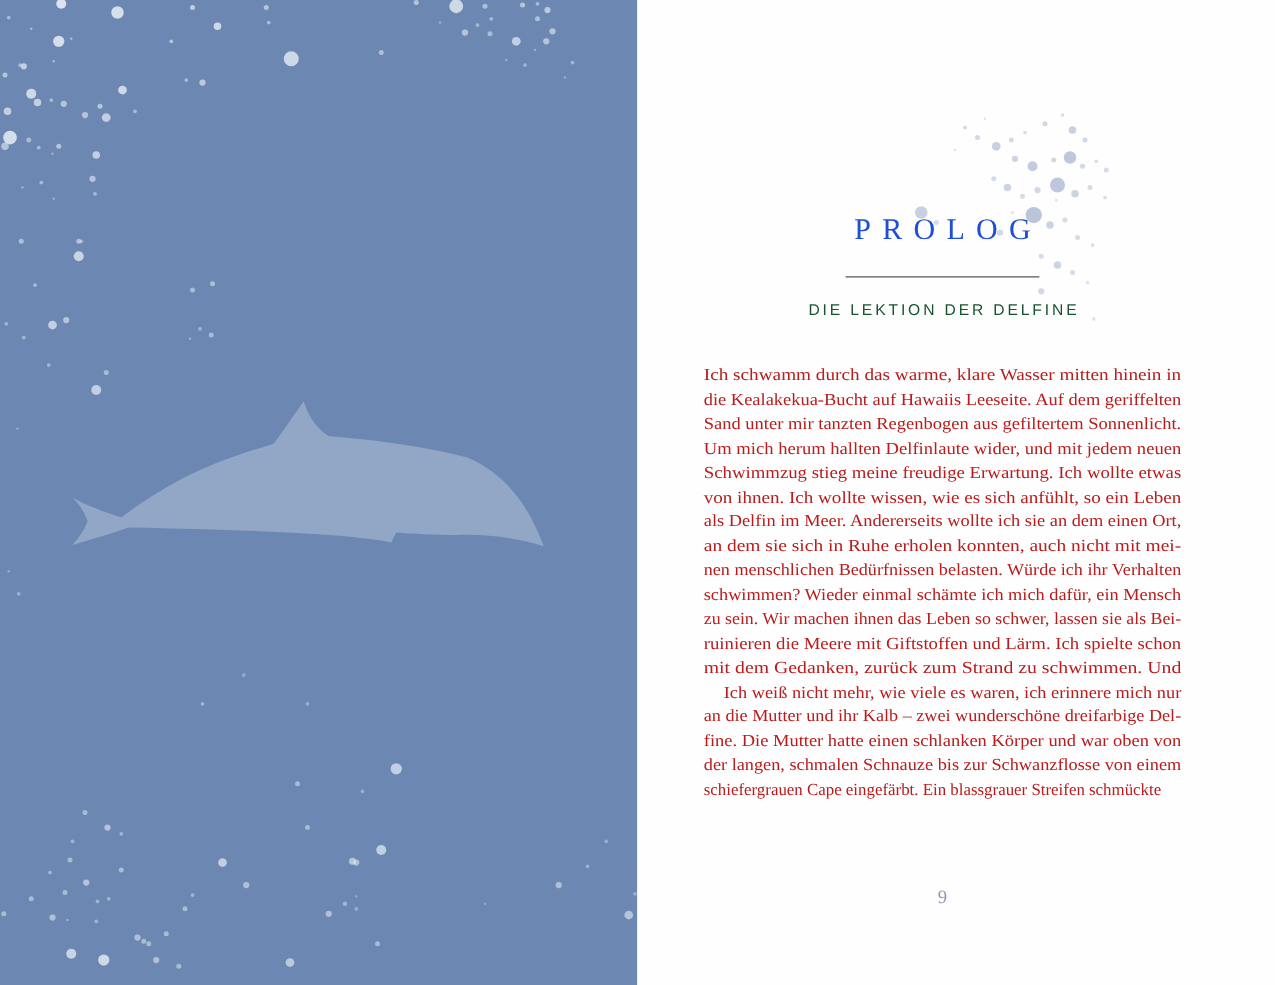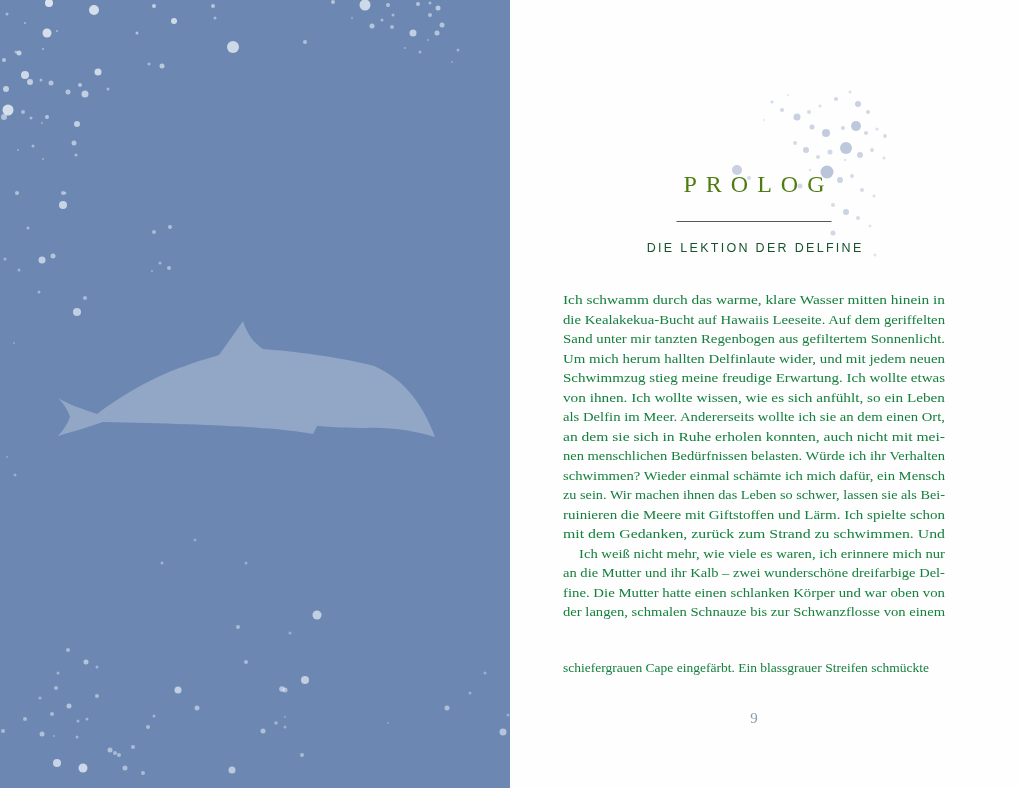--- a/index.html
+++ b/index.html
@@ -20,38 +20,38 @@
   }
   .splatter-svg { position: absolute; left: 0; top: 0; }
 
   .content { position: absolute; left: 53px; top: 0; width: 382px; height: 788px; }
 
   .chapter-title {
     position: absolute; top: 171px; left: 0; width: 100%;
     margin: 0; text-align: center;
     font-family: "Liberation Serif", "DejaVu Serif", serif;
     font-weight: 400; font-size: 24px; letter-spacing: 9px; padding-left: 9px;
-    box-sizing: border-box; color: #4d7c0f;
+    box-sizing: border-box; color: #1d4ed8;
   }
   .title-divider {
     position: absolute; top: 221px; left: 50%; transform: translateX(-50%);
     width: 155px; height: 1px; background: #56575b;
   }
   .chapter-subtitle {
     position: absolute; top: 241px; left: 0; width: 100%;
     margin: 0; text-align: center;
     font-family: "Liberation Sans", "DejaVu Sans", sans-serif;
     font-weight: 400; font-size: 12.5px; letter-spacing: 2.3px; padding-left: 2.3px;
     box-sizing: border-box; color: #14532d;
   }
 
   .body-text {
     position: absolute; top: 290px; left: 0; width: 382px;
     font-family: "Liberation Serif", "DejaVu Serif", serif;
-    font-size: 13.5px; color: #15803d;
+    font-size: 13.5px; color: #b91c1c;
   }
   .bodyline { height: 19.5px; line-height: 19.5px; white-space: nowrap; }
   .bodyline span { display: inline-block; transform-origin: 0 50%; white-space: pre; }
   .bodyline.indent { padding-left: 16px; }
 
   .page-number {
     position: absolute; top: 710px; left: 0; width: 100%;
     text-align: center;
     font-family: "Liberation Serif", "DejaVu Serif", serif;
     font-size: 15px; color: #8b9ab5;
@@ -277,19 +277,19 @@
           <div class="bodyline"><span style="transform: scaleX(1.1526);">an dem sie sich in Ruhe erholen konnten, auch nicht mit mei-</span></div>
           <div class="bodyline"><span style="transform: scaleX(1.0741);">nen menschlichen Bedürfnissen belasten. Würde ich ihr Verhalten</span></div>
           <div class="bodyline"><span style="transform: scaleX(1.0846);">schwimmen? Wieder einmal schämte ich mich dafür, ein Mensch</span></div>
           <div class="bodyline"><span style="transform: scaleX(1.0565);">zu sein. Wir machen ihnen das Leben so schwer, lassen sie als Bei-</span></div>
           <div class="bodyline"><span style="transform: scaleX(1.1108);">ruinieren die Meere mit Giftstoffen und Lärm. Ich spielte schon</span></div>
           <div class="bodyline"><span style="transform: scaleX(1.1712);">mit dem Gedanken, zurück zum Strand zu schwimmen. Und</span></div>
           <div class="bodyline indent"><span style="transform: scaleX(1.0854);">Ich weiß nicht mehr, wie viele es waren, ich erinnere mich nur</span></div>
           <div class="bodyline"><span style="transform: scaleX(1.0771);">an die Mutter und ihr Kalb – zwei wunderschöne dreifarbige Del-</span></div>
           <div class="bodyline"><span style="transform: scaleX(1.0945);">fine. Die Mutter hatte einen schlanken Körper und war oben von</span></div>
           <div class="bodyline"><span style="transform: scaleX(1.0829);">der langen, schmalen Schnauze bis zur Schwanzflosse von einem</span></div>
-          <div class="bodyline"><span style="transform: scaleX(1); margin-top: 36px;">schiefergrauen Cape eingefärbt. Ein blassgrauer Streifen schmückte</span></div>
+          <div class="bodyline"><span style="transform: scaleX(1);">schiefergrauen Cape eingefärbt. Ein blassgrauer Streifen schmückte</span></div>
         </div>
       <div class="page-number">9</div>
     </div>
   </div>
 
 </div>
 
 </body></html>

